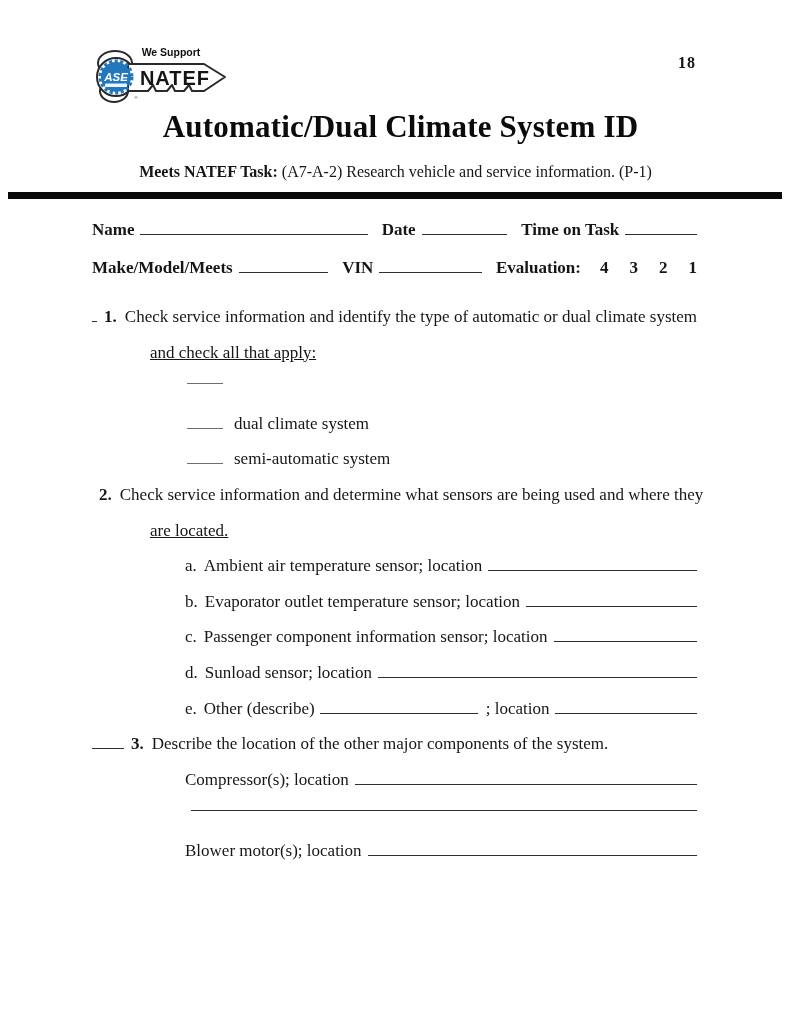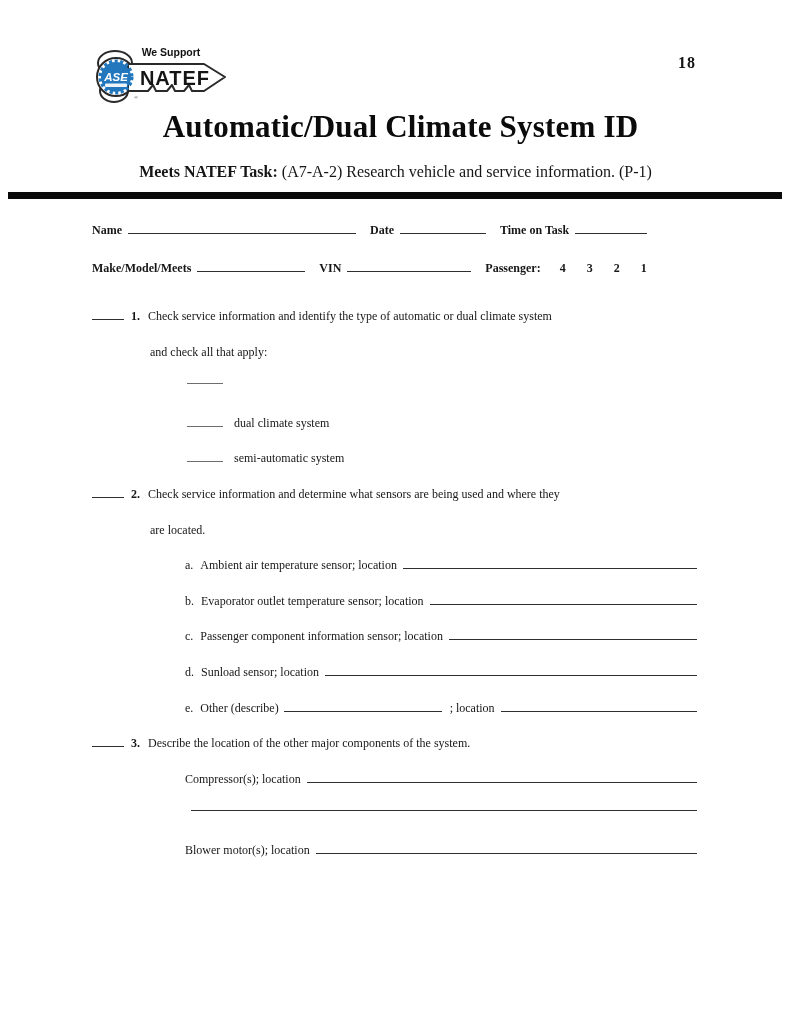--- a/index.html
+++ b/index.html
@@ -34,21 +34,21 @@
   .rule {
     position:absolute; top:192px; left:8px; right:9px; height:7px;
     background:#0a0a0a;
   }
   
   .content { margin:0 94px 0 92px; }
   .frm { margin-top:12px; }
   .row {
     display:flex; align-items:baseline;
     height:36px; line-height:36px;
-    font-size:12px; white-space:nowrap;
+    font-size:17px; white-space:nowrap;
   }
   .row2 { margin-top:2px; }
   .b { font-weight:bold; }
   .ul {
     display:inline-block;
     border-bottom:1.7px solid #2e2e2e;
     height:14px;
   }
   .ul.lite { border-bottom-color:#6e6e6e; }
   .gap-l { margin-left:6px; }
@@ -57,21 +57,21 @@
   .w108 { width:108px; } .w124 { width:124px; }
   .w158 { width:158px; }
   .fill { flex:1 1 auto; }
   .score { margin-left:21px; font-weight:bold; }
   .score-first { margin-left:19px; }
   
   .items { margin-top:13px; }
   .items .row { height:35.6px; line-height:35.6px; }
   .blank-num { width:32px; margin-right:7px; }
   .num { margin-right:8px; }
-  .cont { padding-left:58px; }
+  .cont { padding-left:58px;text-decoration:underline; }
   .opt-sp { display:inline-block; width:95px; }
   .opt-blank { width:36px; margin-right:11px; }
   .let-sp { display:inline-block; width:93px; }
   .letter { margin-right:7px; }
   .semi { margin-left:5px; }
   .mid-gap { margin-left:5px; margin-right:3px; }
 </style>
 </head>
 <body>
 
@@ -123,21 +123,21 @@
         <span class="b">Date</span>
         <span class="ul w86 gap-l gap-r"></span>
         <span class="b">Time on Task</span>
         <span class="ul w72 gap-l"></span>
       </div>
       <div class="row row2">
         <span class="b">Make/Model/Meets</span>
         <span class="ul w108 gap-l gap-r"></span>
         <span class="b">VIN</span>
         <span class="ul w124 gap-l gap-r"></span>
-        <span class="b">Passenger:</span>
+        <span class="b">Evaluation:</span>
         <span class="score score-first">4</span>
         <span class="score">3</span>
         <span class="score">2</span>
         <span class="score">1</span>
       </div>
     </div>
 
     <div class="items">
 
       <div class="row">

